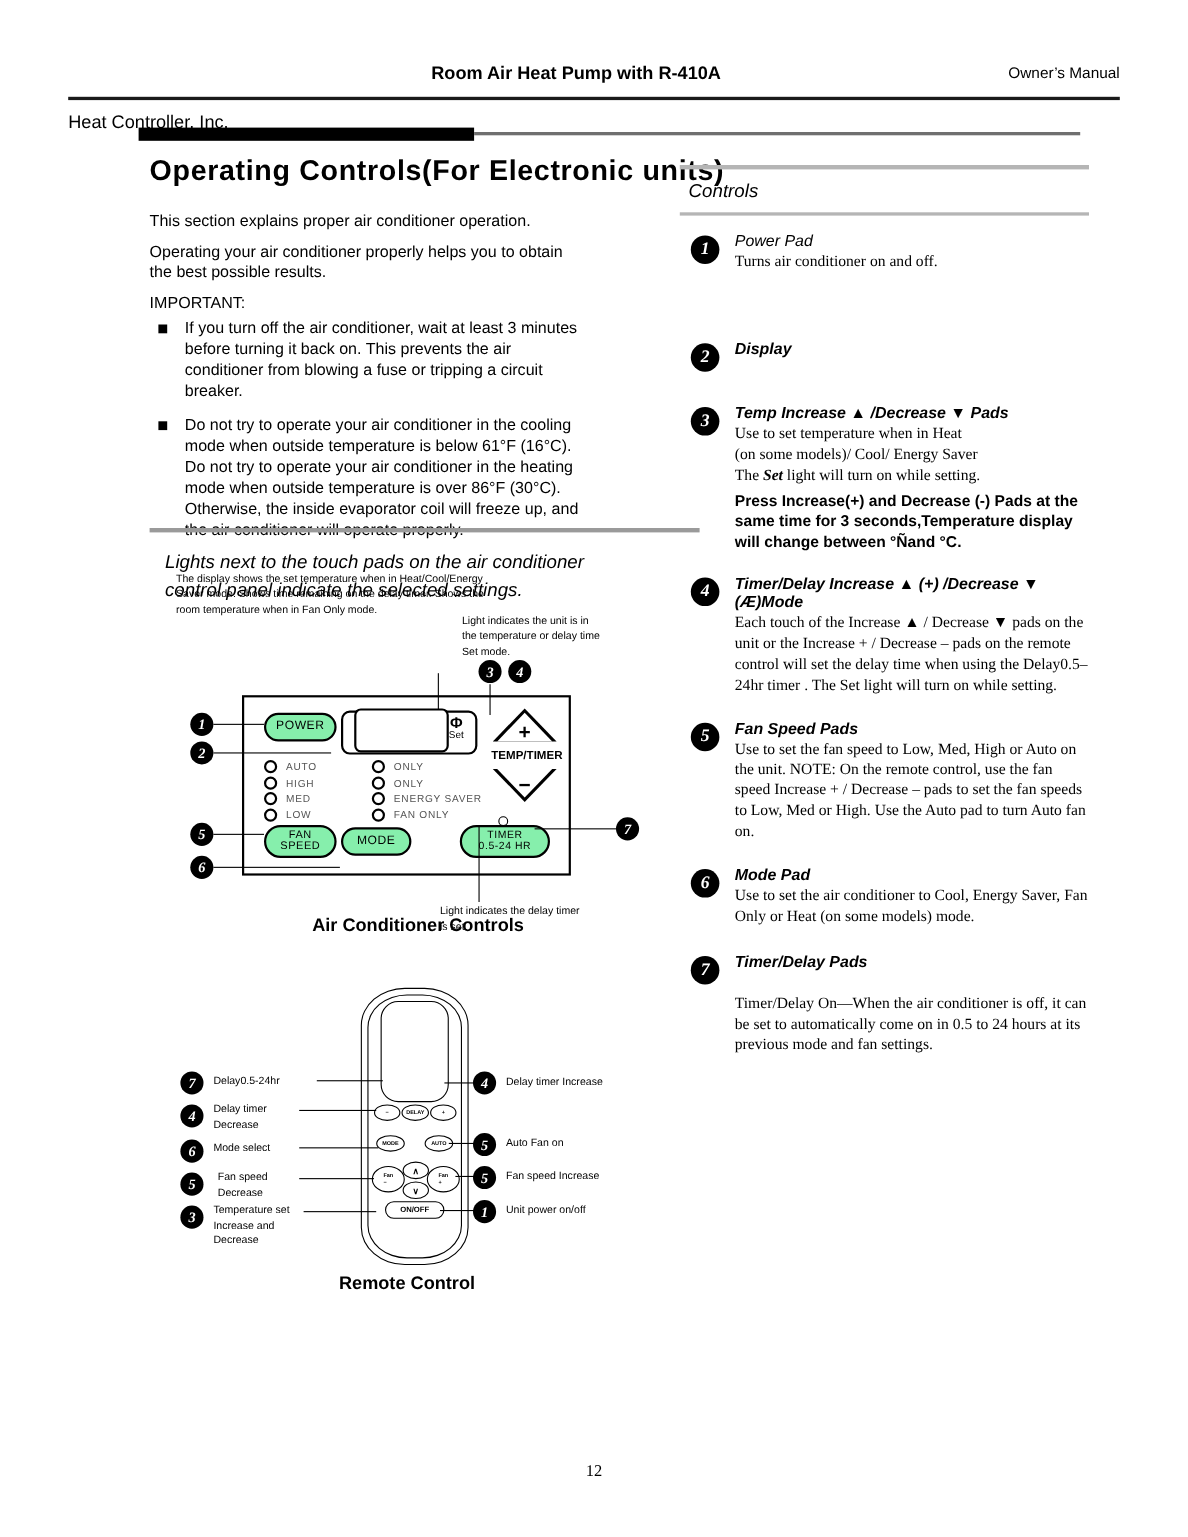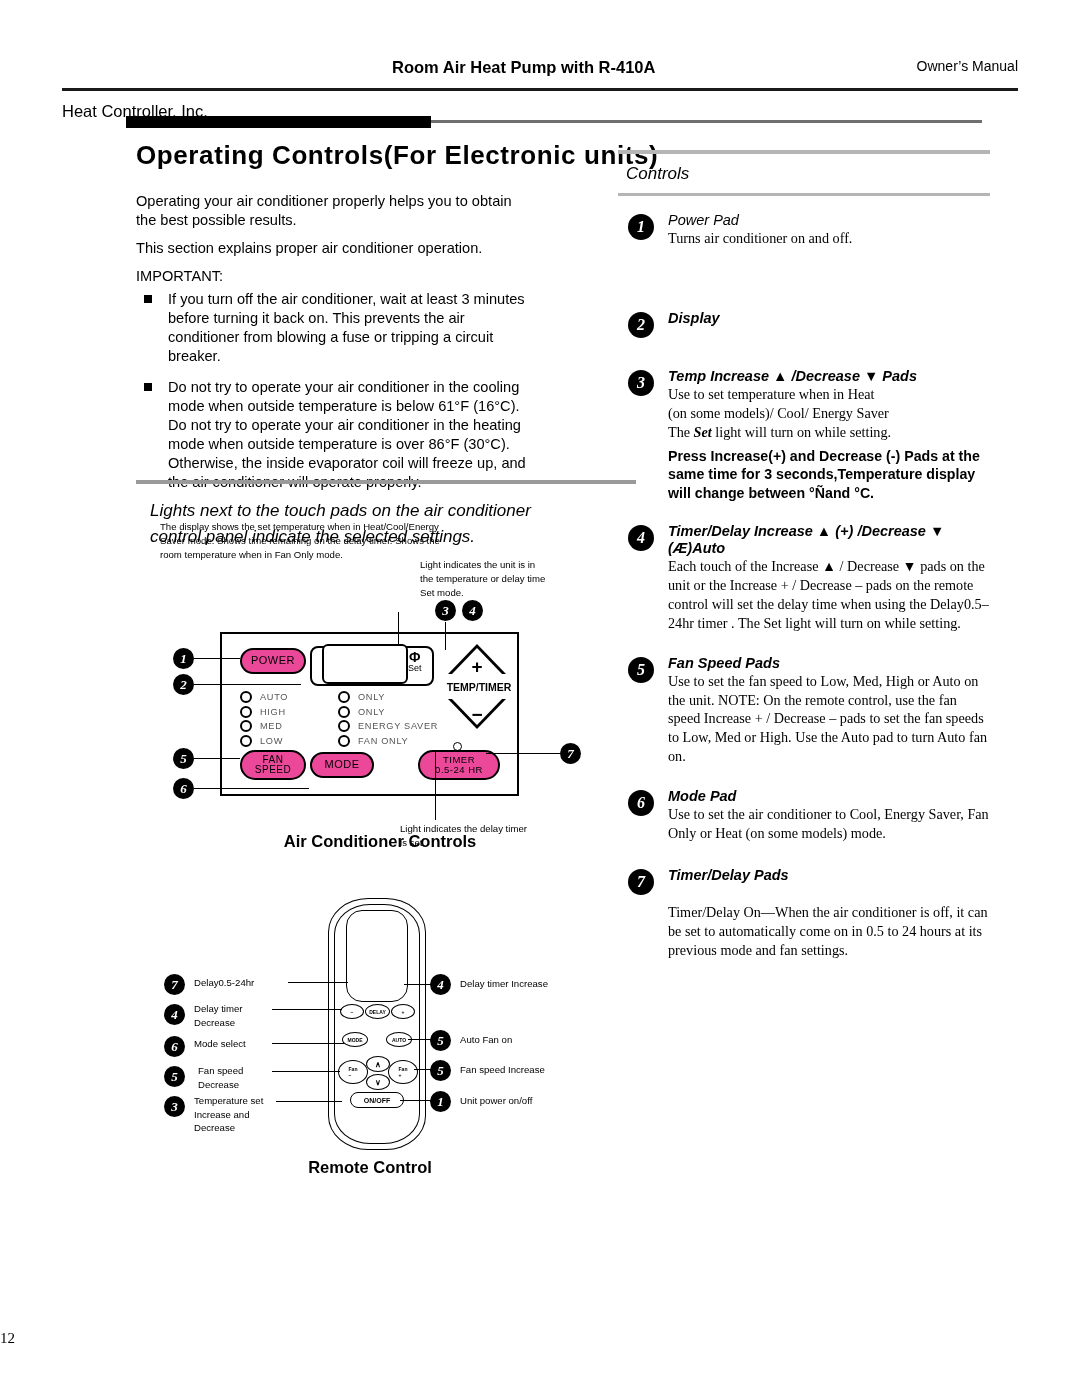--- a/index.html
+++ b/index.html
@@ -31,21 +31,21 @@
 
   .lights-head{position:absolute;left:150px;top:498px;width:420px;font-style:italic;font-size:17px;line-height:1.55;}
 
   .cap-left{position:absolute;left:160px;top:520px;width:290px;font-size:9.6px;line-height:1.45;}
   .cap-right{position:absolute;left:420px;top:558px;width:130px;font-size:9.6px;line-height:1.45;}
 
   
   .acdiag{position:absolute;left:170px;top:600px;width:420px;height:265px;}
   .panel-box{position:absolute;left:50px;top:32px;width:295px;height:160px;border:2px solid #000;}
   .btn-pill{position:absolute;border:2px solid #000;border-radius:40px;display:flex;align-items:center;justify-content:center;
-            font-size:11px;letter-spacing:.5px;text-align:center;line-height:1.05;background:#ec4899;}
+            font-size:11px;letter-spacing:.5px;text-align:center;line-height:1.05;background:#86efac;}
   .b-power{left:18px;top:14px;width:62px;height:22px;}
   .b-fan{left:18px;top:116px;width:62px;height:26px;font-size:10px;}
   .b-mode{left:88px;top:118px;width:60px;height:22px;}
   .b-timer{left:196px;top:116px;width:78px;height:26px;font-size:9.5px;}
   .timer-dot{position:absolute;left:231px;top:108px;width:7px;height:7px;border:1.6px solid #000;border-radius:50%;}
 
   .disp-outer{position:absolute;left:88px;top:12px;width:120px;height:36px;border:2px solid #000;border-radius:8px;}
   .disp-inner{position:absolute;left:100px;top:10px;width:82px;height:36px;border:2px solid #000;border-radius:6px;background:#fff;}
   .set-mark{position:absolute;left:186px;top:16px;text-align:center;font-size:9px;line-height:1;}
   .set-mark .phi{font-size:14px;font-weight:bold;display:block;}
@@ -95,41 +95,41 @@
   .sec{position:relative;padding-left:50px;margin-top:14px;}
   .sec .num{position:absolute;left:10px;top:2px;width:26px;height:26px;border-radius:50%;background:#000;color:#fff;
              font-style:italic;font-weight:bold;font-size:16px;display:flex;align-items:center;justify-content:center;font-family:"Liberation Serif",serif;}
   .sec h4{margin:0 0 1px 0;font-size:14.5px;font-style:italic;font-weight:bold;}
   .sec h4.light{font-weight:normal;}
   .sec p{margin:0;font-size:14.2px;line-height:1.33;}
   .serif{font-family:"Liberation Serif",serif;font-size:15.4px;line-height:1.33;}
   .bi{font-weight:bold;font-style:italic;}
   .blk{font-weight:bold;font-size:14.4px;line-height:1.5;}
 
-  .pageno{position:absolute;left:0;right:0;top:1330px;text-align:left;font-size:15px;font-family:"Liberation Serif",serif;}
+  .pageno{position:absolute;left:0;right:0;top:1330px;text-align:center;font-size:15px;font-family:"Liberation Serif",serif;}
 </style>
 </head>
 <body>
 
 <div class="page">
 
   <div class="hdr">
     <div class="hdr-left">Heat Controller, Inc.</div>
     <div class="hdr-mid">Room Air Heat Pump with R-410A</div>
     <div class="hdr-right">Owner’s Manual</div>
   </div>
   <div class="hdr-rule"></div>
 
   <div class="title-bar"></div>
   <div class="title-bar-thin"></div>
   <div class="page-title">Operating Controls(For Electronic units)</div>
 
   <div class="lc">
+    <p>This section explains proper air conditioner operation.</p>
     <p>Operating your air conditioner properly helps you to obtain the best possible results.</p>
-    <p>This section explains proper air conditioner operation.</p>
     <div class="imp">IMPORTANT:</div>
     <ul class="bullets">
       <li>
         <span class="sq"></span>
         <span>If you turn off the air conditioner, wait at least 3 minutes before turning it back on. This prevents the air conditioner from blowing a fuse or tripping a circuit breaker.</span>
       </li>
       <li>
         <span class="sq"></span>
         <span>Do not try to operate your air conditioner in the cooling mode when outside temperature is below 61°F (16°C). Do not try to operate your air conditioner in the heating mode when outside temperature is over 86°F (30°C). Otherwise, the inside evaporator coil will freeze up, and the air conditioner will operate properly.</span>
       </li>
@@ -323,21 +323,21 @@
       <p class="serif">(on some models)/ Cool/ Energy Saver</p>
       <p class="serif">
         <span>The </span><span class="bi">Set</span><span> light will turn  on while setting.</span>
       </p>
       <p class="blk" style="margin-top:5px;">Press Increase(+) and Decrease  (-) Pads at the same time for 3 seconds,Temperature display will change between °Ñand °C.</p>
     </div>
 
     <div class="sec" style="margin-top:20px;">
       <span class="num">4</span>
       <h4>Timer/Delay  Increase ▲ (+) /Decrease ▼</h4>
-      <h4>(Æ)Auto</h4>
+      <h4>(Æ)Mode</h4>
       <p class="serif">Each touch of the Increase ▲ / Decrease ▼ pads on the unit or the Increase + / Decrease – pads on the remote control will set the delay time when using the Delay0.5–24hr timer . The Set light will turn on while setting.</p>
     </div>
 
     <div class="sec" style="margin-top:22px;">
       <span class="num">5</span>
       <h4>Fan Speed Pads</h4>
       <p class="serif">Use to set the fan speed to Low, Med, High or Auto on the unit. NOTE: On the remote control, use the fan speed Increase + / Decrease – pads to set the fan speeds to Low, Med or High. Use the Auto pad to turn Auto fan on.</p>
     </div>
 
     <div class="sec" style="margin-top:22px;">

